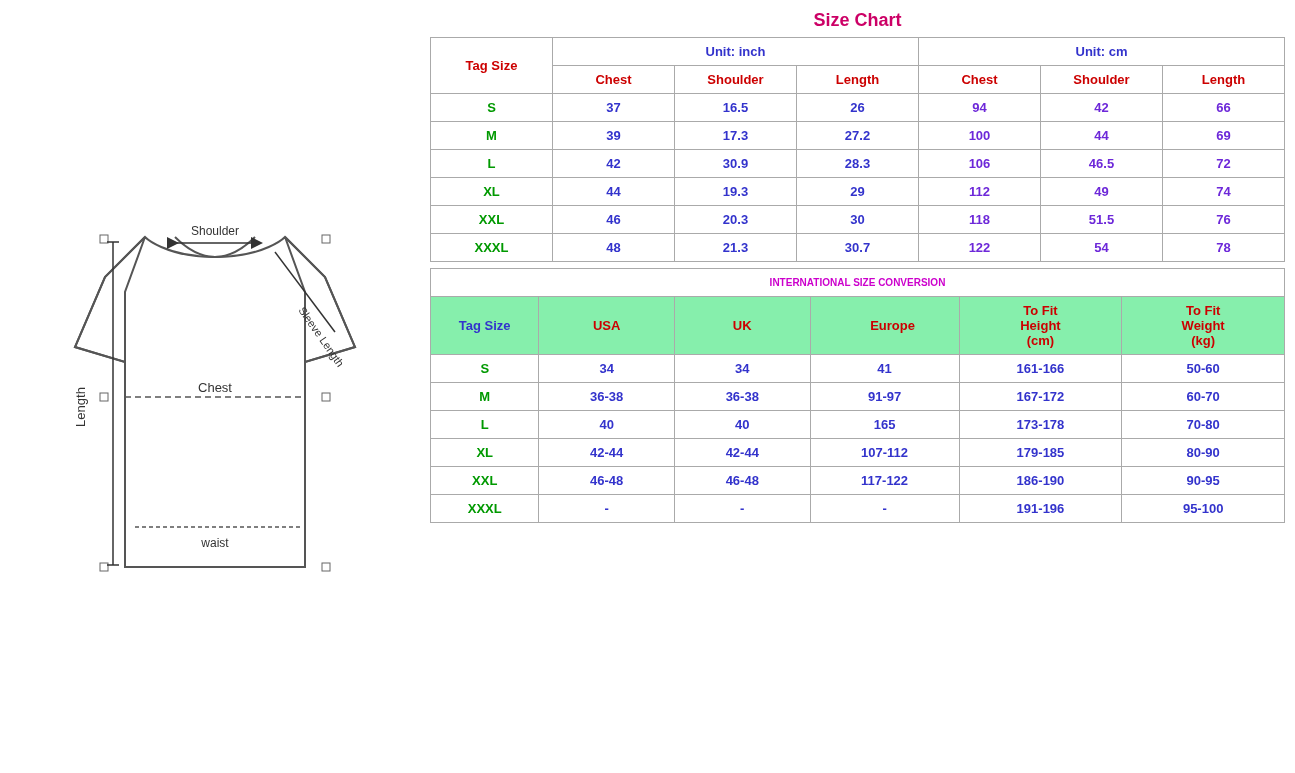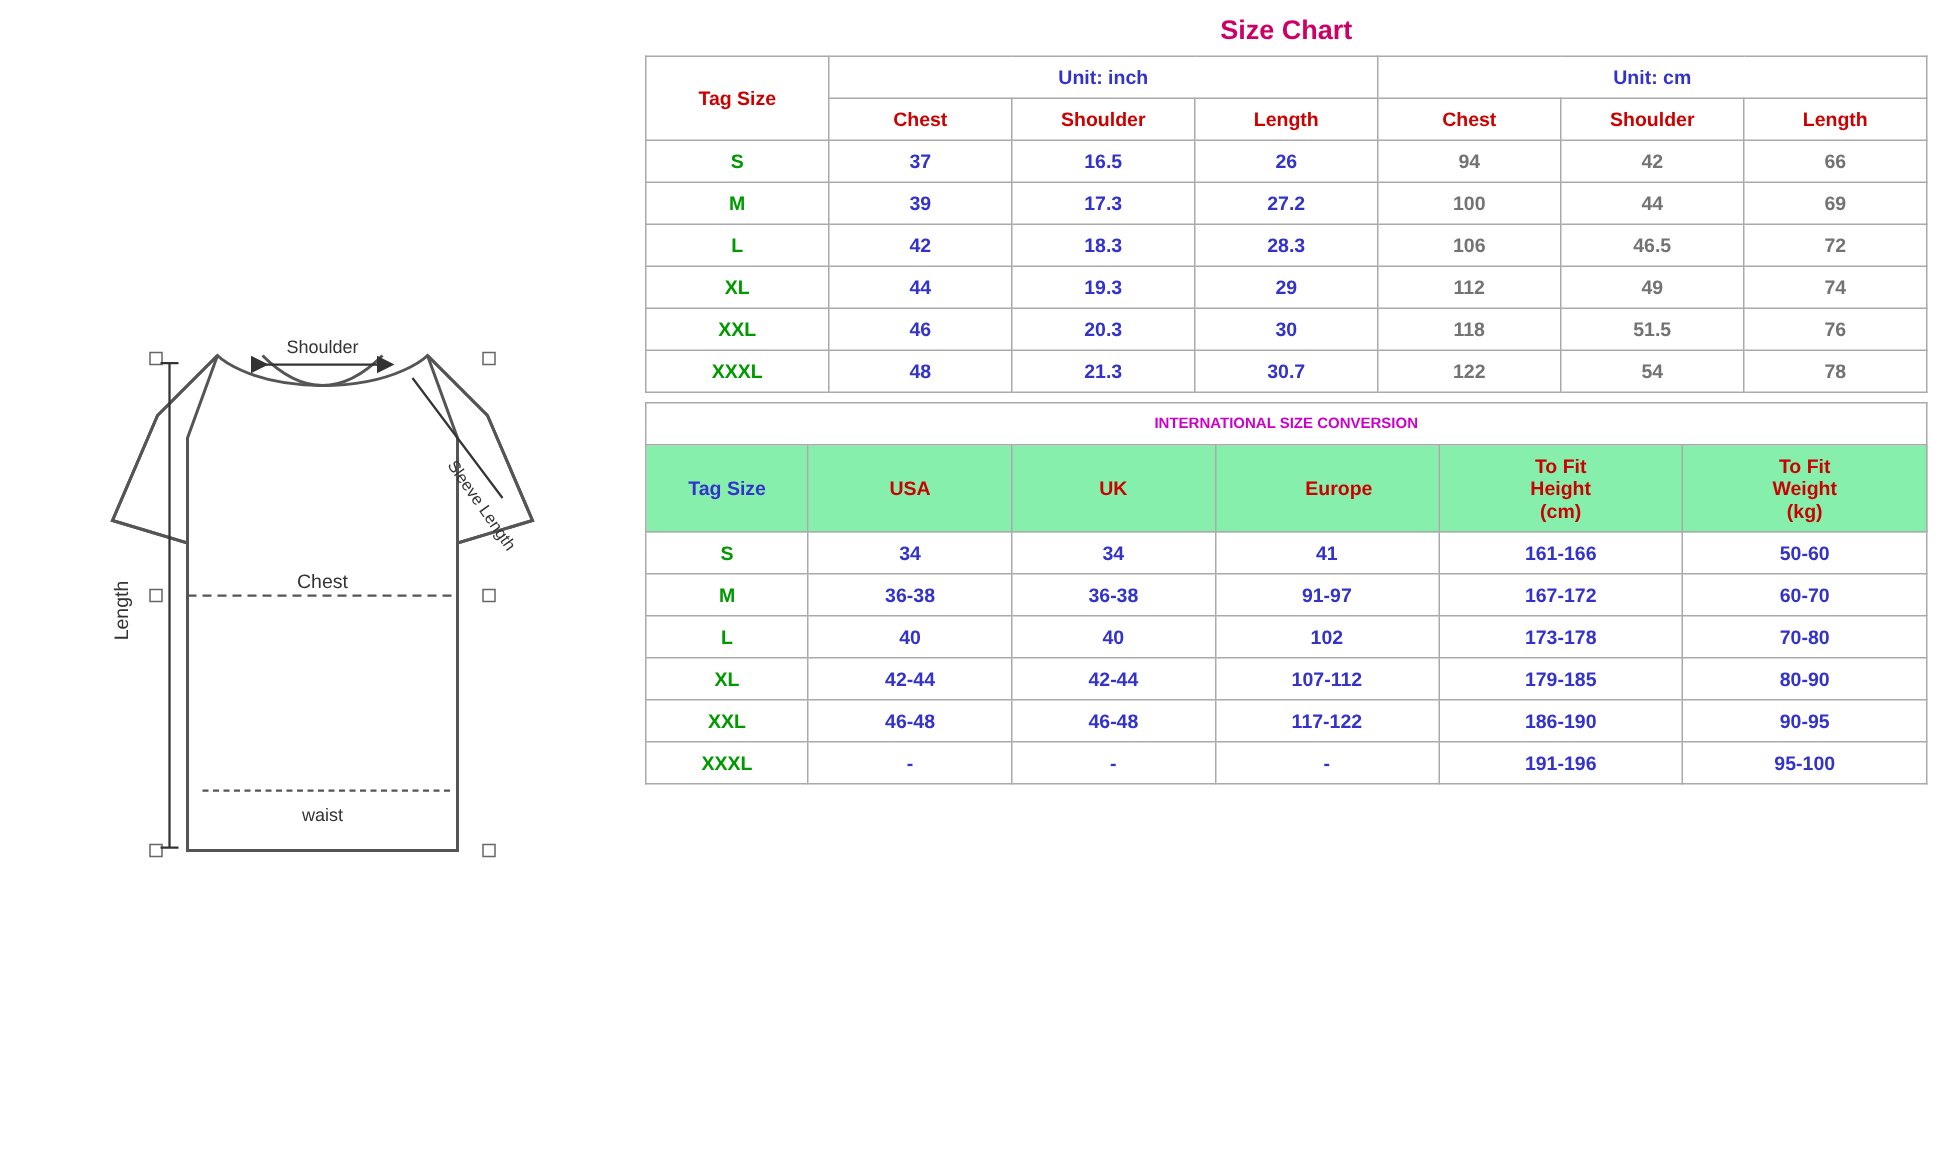--- a/index.html
+++ b/index.html
@@ -69,21 +69,21 @@
       color: #009900;
       font-weight: bold;
     }
 
     .val-inch {
       color: #3333cc;
       font-weight: bold;
     }
 
     .val-cm {
-      color: #737373;
+      color: #6d28d9;
       font-weight: bold;
     }
 
     .intl-header-title {
       text-align: center;
       color: #cc00cc;
       font-weight: bold;
       font-size: 10px;
       padding: 8px;
       border: 1px solid #aaa;
@@ -211,21 +211,21 @@
           <td class="val-inch">39</td>
           <td class="val-inch">17.3</td>
           <td class="val-inch">27.2</td>
           <td class="val-cm">100</td>
           <td class="val-cm">44</td>
           <td class="val-cm">69</td>
         </tr>
         <tr>
           <td class="tag-size-col">L</td>
           <td class="val-inch">42</td>
-          <td class="val-inch">18.3</td>
+          <td class="val-inch">30.9</td>
           <td class="val-inch">28.3</td>
           <td class="val-cm">106</td>
           <td class="val-cm">46.5</td>
           <td class="val-cm">72</td>
         </tr>
         <tr>
           <td class="tag-size-col">XL</td>
           <td class="val-inch">44</td>
           <td class="val-inch">19.3</td>
           <td class="val-inch">29</td>
@@ -290,21 +290,21 @@
           <td class="intl-val">36-38</td>
           <td class="intl-val">36-38</td>
           <td class="intl-val">91-97</td>
           <td class="intl-val">167-172</td>
           <td class="intl-val">60-70</td>
         </tr>
         <tr>
           <td class="tag-size-col">L</td>
           <td class="intl-val">40</td>
           <td class="intl-val">40</td>
-          <td class="intl-val">102</td>
+          <td class="intl-val">165</td>
           <td class="intl-val">173-178</td>
           <td class="intl-val">70-80</td>
         </tr>
         <tr>
           <td class="tag-size-col">XL</td>
           <td class="intl-val">42-44</td>
           <td class="intl-val">42-44</td>
           <td class="intl-val">107-112</td>
           <td class="intl-val">179-185</td>
           <td class="intl-val">80-90</td>

